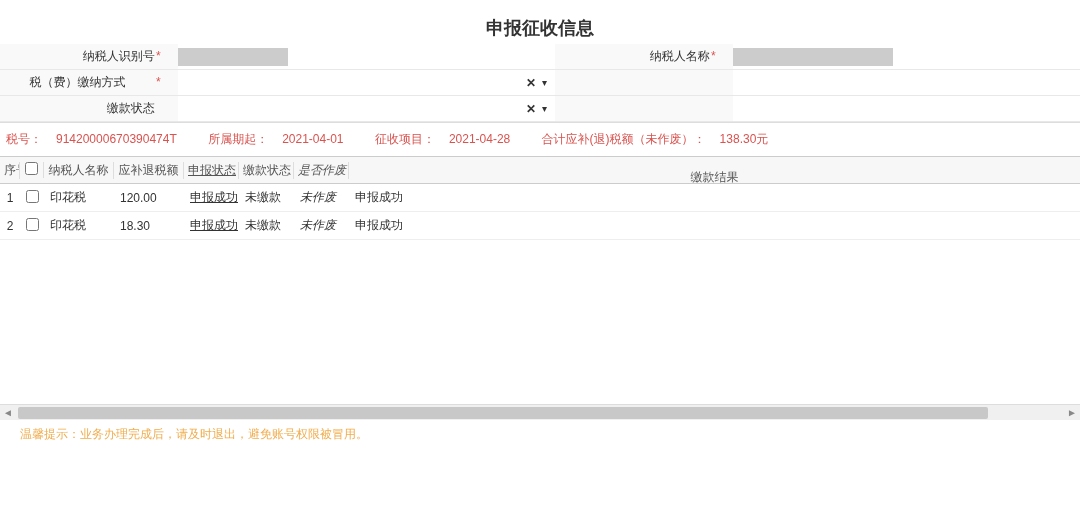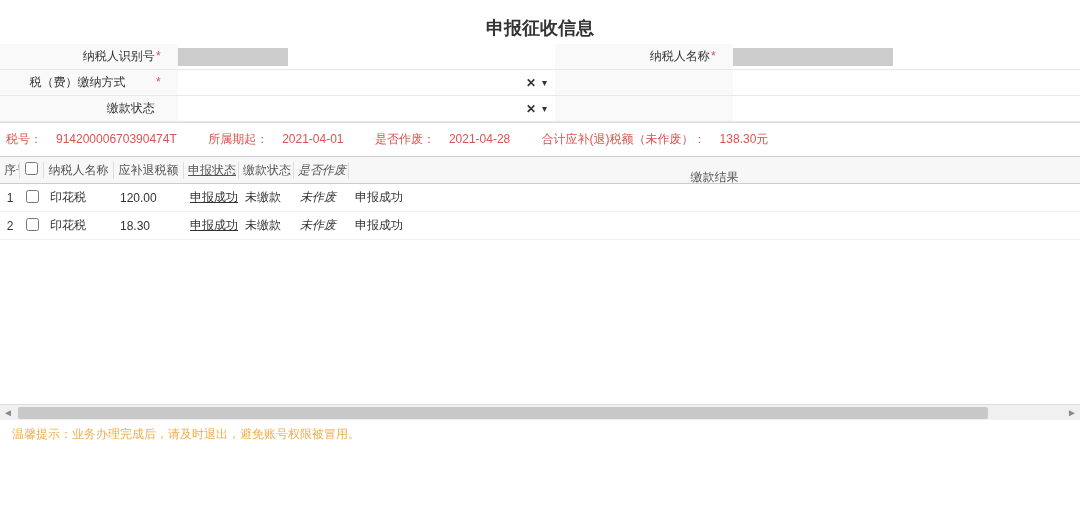--- a/index.html
+++ b/index.html
@@ -39,21 +39,21 @@
   .col-sb { width: 55px; text-decoration: underline; }
   .col-jk { width: 55px; }
   .col-zf { width: 55px; font-style: italic; }
   .col-res { width: 380px; }
   .col-jkres { flex: 1; }
   
   .hscroll { height: 16px; background: #f0f0f0; display: flex; align-items: center; position: relative; border-top: 1px solid #ddd; }
   .hscroll .thumb { height: 12px; background: #c8c8c8; border-radius: 2px; margin-left: 2px; width: 970px; }
   .hscroll .arrow { width: 16px; text-align: center; color: #888; font-size: 10px; }
   
-  .warn { color: #f0ad4e; padding: 6px 12px; font-size: 12px; }
+  .warn { color: #f0ad4e; padding: 6px 20px; font-size: 12px; }
   
   .btn-bar { text-align: center; padding-top: 90px; padding-bottom: 8px; }
   
   input[type="checkbox"] { cursor: pointer; }
 </style>
 </head>
 <body>
 
 <div class="title">申报征收信息</div>
 
@@ -105,21 +105,21 @@
       </div>
     </div>
     <div class="form-cell form-label" style="width:178px"></div>
     <div class="form-cell form-value" style="flex:1"></div>
   </div>
 </div>
 
 <div class="summary">
   <span><span>税号：</span><span>91420000670390474T</span></span>
   <span><span>所属期起：</span><span>2021-04-01</span></span>
-  <span><span>是否作废：</span><span>2021-04-28</span></span>
+  <span><span>征收项目：</span><span>2021-04-28</span></span>
   <span><span>合计应补(退)税额（未作废）：</span><span>138.30元</span></span>
 </div>
 
 <div class="grid-header">
   <div class="col-idx">序号</div>
   <div class="col-chk"><input type="checkbox" style=""></div>
   <div class="col-item">纳税人名称</div>
   <div class="col-amt">应补退税额</div>
   <div class="col-sb">申报状态</div>
   <div class="col-jk">缴款状态</div>

